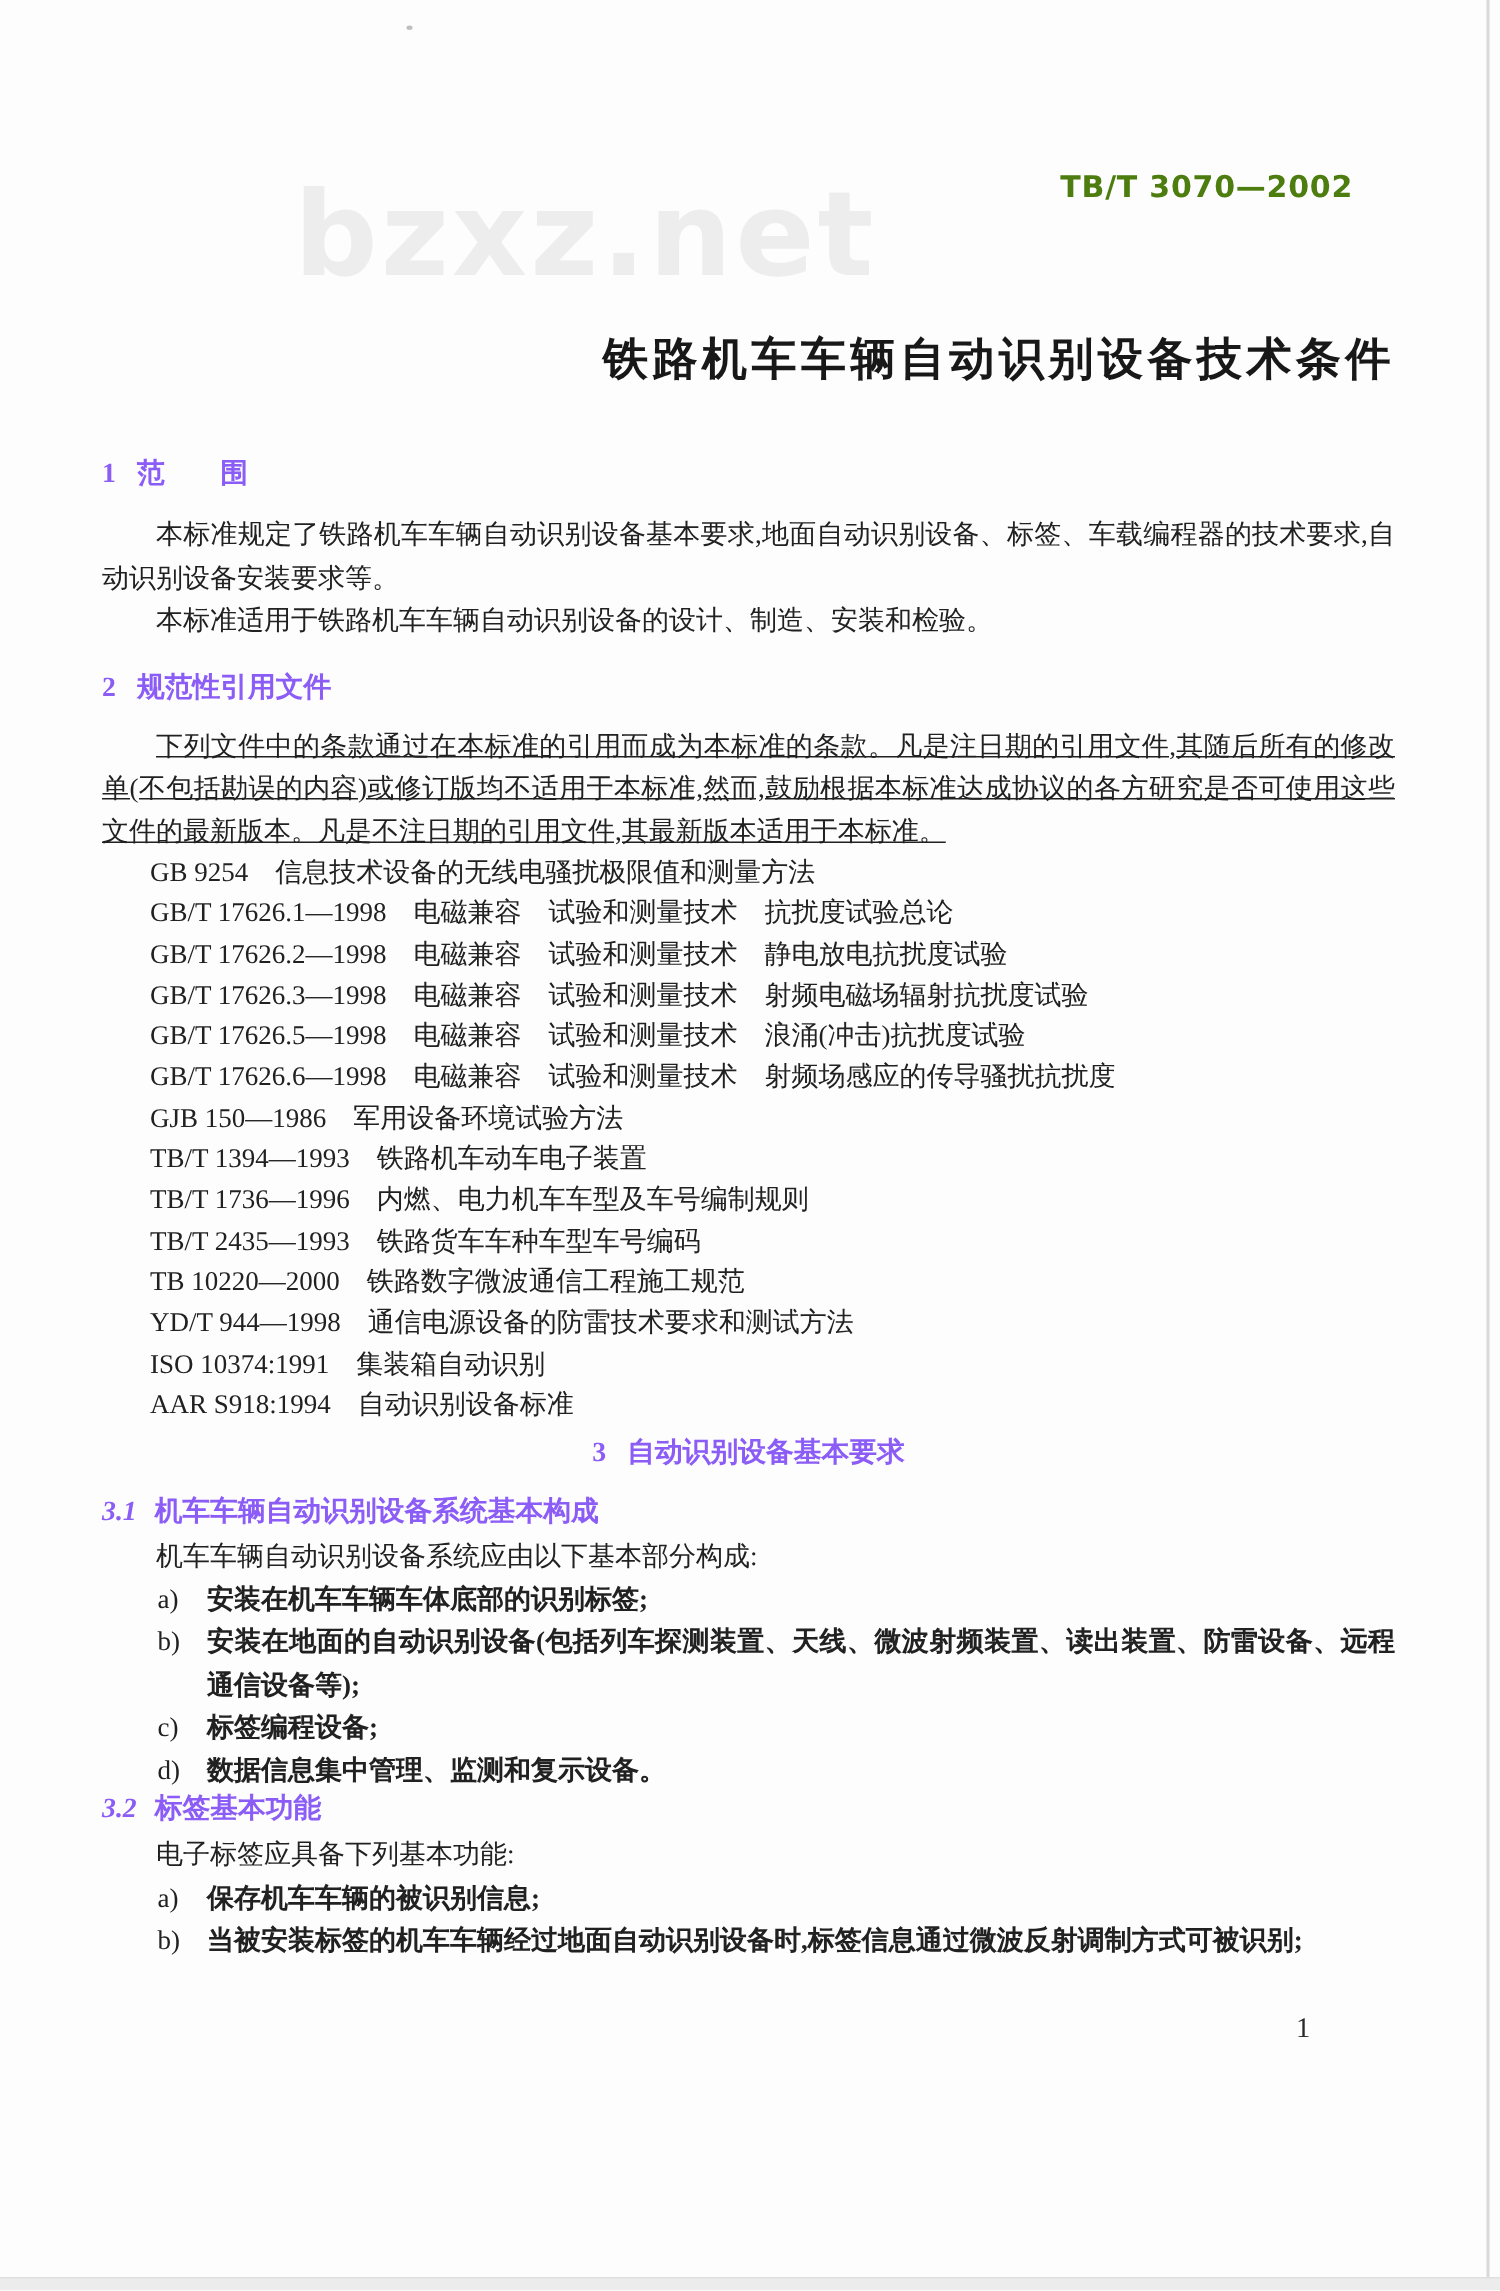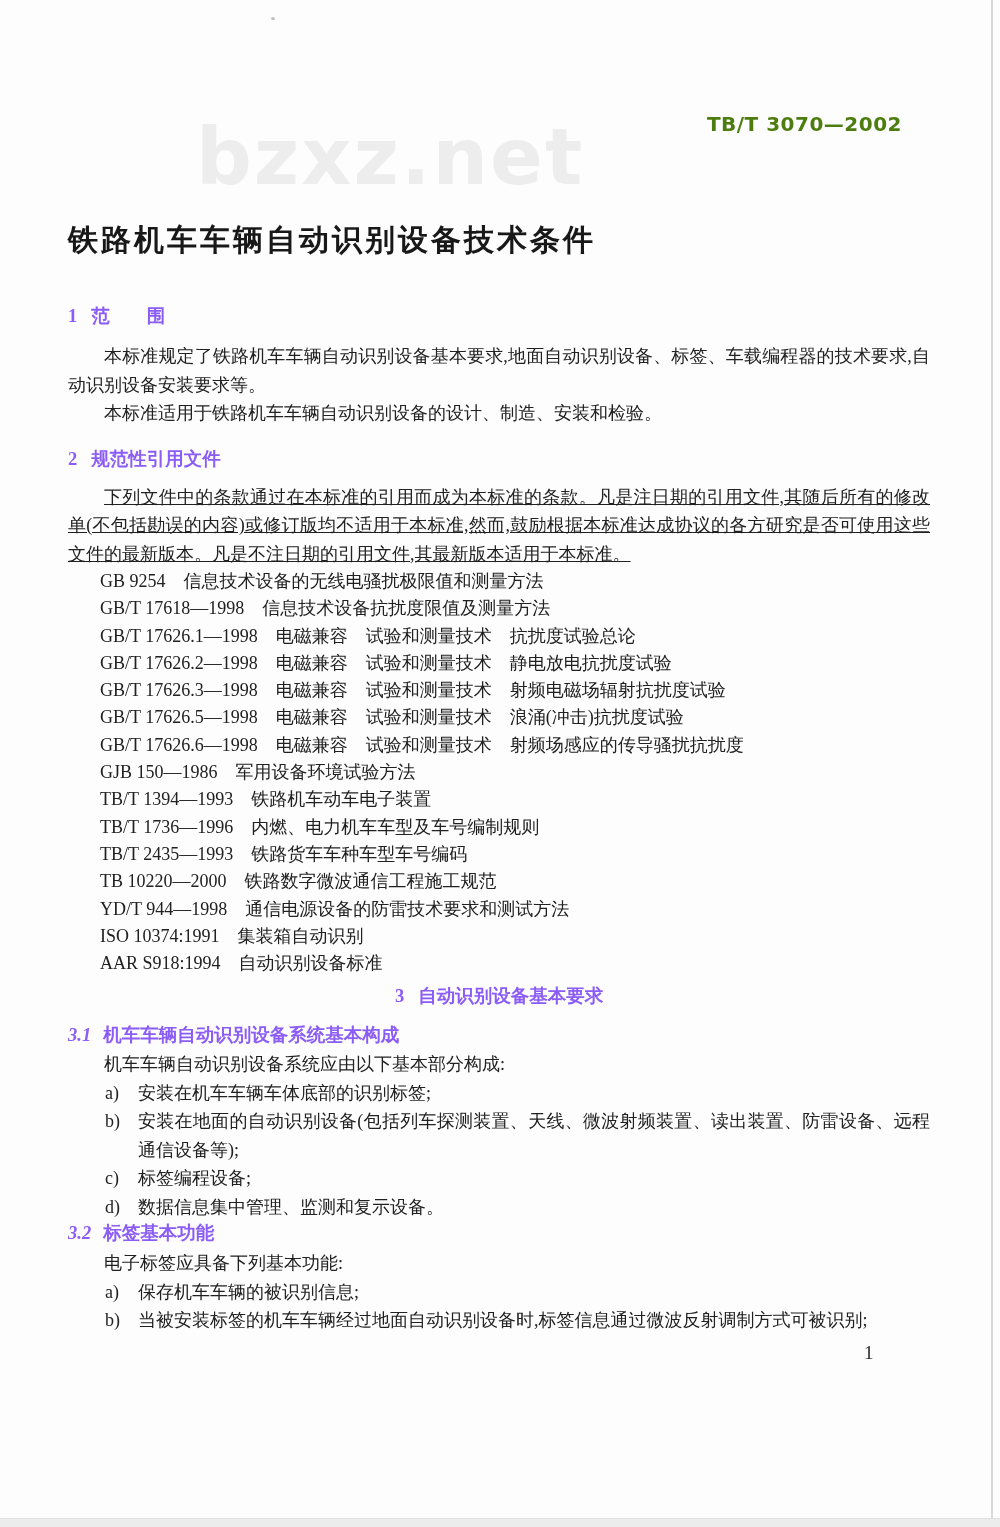--- a/index.html
+++ b/index.html
@@ -34,21 +34,21 @@
     text-align: right;
     padding-right: 28px;
     font-family: "DejaVu Sans", "Liberation Sans", sans-serif;
     font-weight: bold;
     font-size: 20px;
     letter-spacing: 0.5px;
     color: #4d7c0f;
   }
   .title {
     margin-top: 84px;
-    text-align: left;
+    text-align: right;
     font-size: 30px;
     font-weight: bold;
     letter-spacing: 3px;
     line-height: 40px;
     color: #181818;
   }
   .sec-h {
     font-weight: bold;
     font-size: 18.5px;
     line-height: 24px;
@@ -85,21 +85,21 @@
   #intro31 { margin-top: 3px; }
   #h32 { margin-top: 0; }
   #intro32 { margin-top: 4px; }
   .list { padding-left: 37px; }
   .li {
     display: flex;
     font-size: 18px;
     line-height: 28.5px;
   }
   .li-marker { width: 33px; flex: none; }
-  .li-text { flex: 1; text-align: justify; }
+  .li-text { flex: 1; text-align: justify; font-weight: bold; }
   .page-number {
     position: absolute;
     left: 864px;
     top: 1342px;
     font-size: 19px;
     color: #2a2a2a;
     z-index: 1;
   }
   .edge-line-right {
     position: absolute;
@@ -151,21 +151,20 @@
     <p class="p" id="scope-p1">本标准规定了铁路机车车辆自动识别设备基本要求,地面自动识别设备、标签、车载编程器的技术要求,自动识别设备安装要求等。</p>
     <p class="p" id="scope-p2">本标准适用于铁路机车车辆自动识别设备的设计、制造、安装和检验。</p>
 
     <div class="sec-h" id="h2">
       <span class="num">2</span><span>规范性引用文件</span>
     </div>
     <p class="p" id="nr-p">下列文件中的条款通过在本标准的引用而成为本标准的条款。凡是注日期的引用文件,其随后所有的修改单(不包括勘误的内容)或修订版均不适用于本标准,然而,鼓励根据本标准达成协议的各方研究是否可使用这些文件的最新版本。凡是不注日期的引用文件,其最新版本适用于本标准。</p>
 
     <div class="refs">
       <div class="ref-item">GB 9254　信息技术设备的无线电骚扰极限值和测量方法</div>
-      <div class="ref-item">GB/T 17618—1998　信息技术设备抗扰度限值及测量方法</div>
       <div class="ref-item">GB/T 17626.1—1998　电磁兼容　试验和测量技术　抗扰度试验总论</div>
       <div class="ref-item">GB/T 17626.2—1998　电磁兼容　试验和测量技术　静电放电抗扰度试验</div>
       <div class="ref-item">GB/T 17626.3—1998　电磁兼容　试验和测量技术　射频电磁场辐射抗扰度试验</div>
       <div class="ref-item">GB/T 17626.5—1998　电磁兼容　试验和测量技术　浪涌(冲击)抗扰度试验</div>
       <div class="ref-item">GB/T 17626.6—1998　电磁兼容　试验和测量技术　射频场感应的传导骚扰抗扰度</div>
       <div class="ref-item">GJB 150—1986　军用设备环境试验方法</div>
       <div class="ref-item">TB/T 1394—1993　铁路机车动车电子装置</div>
       <div class="ref-item">TB/T 1736—1996　内燃、电力机车车型及车号编制规则</div>
       <div class="ref-item">TB/T 2435—1993　铁路货车车种车型车号编码</div>
       <div class="ref-item">TB 10220—2000　铁路数字微波通信工程施工规范</div>

